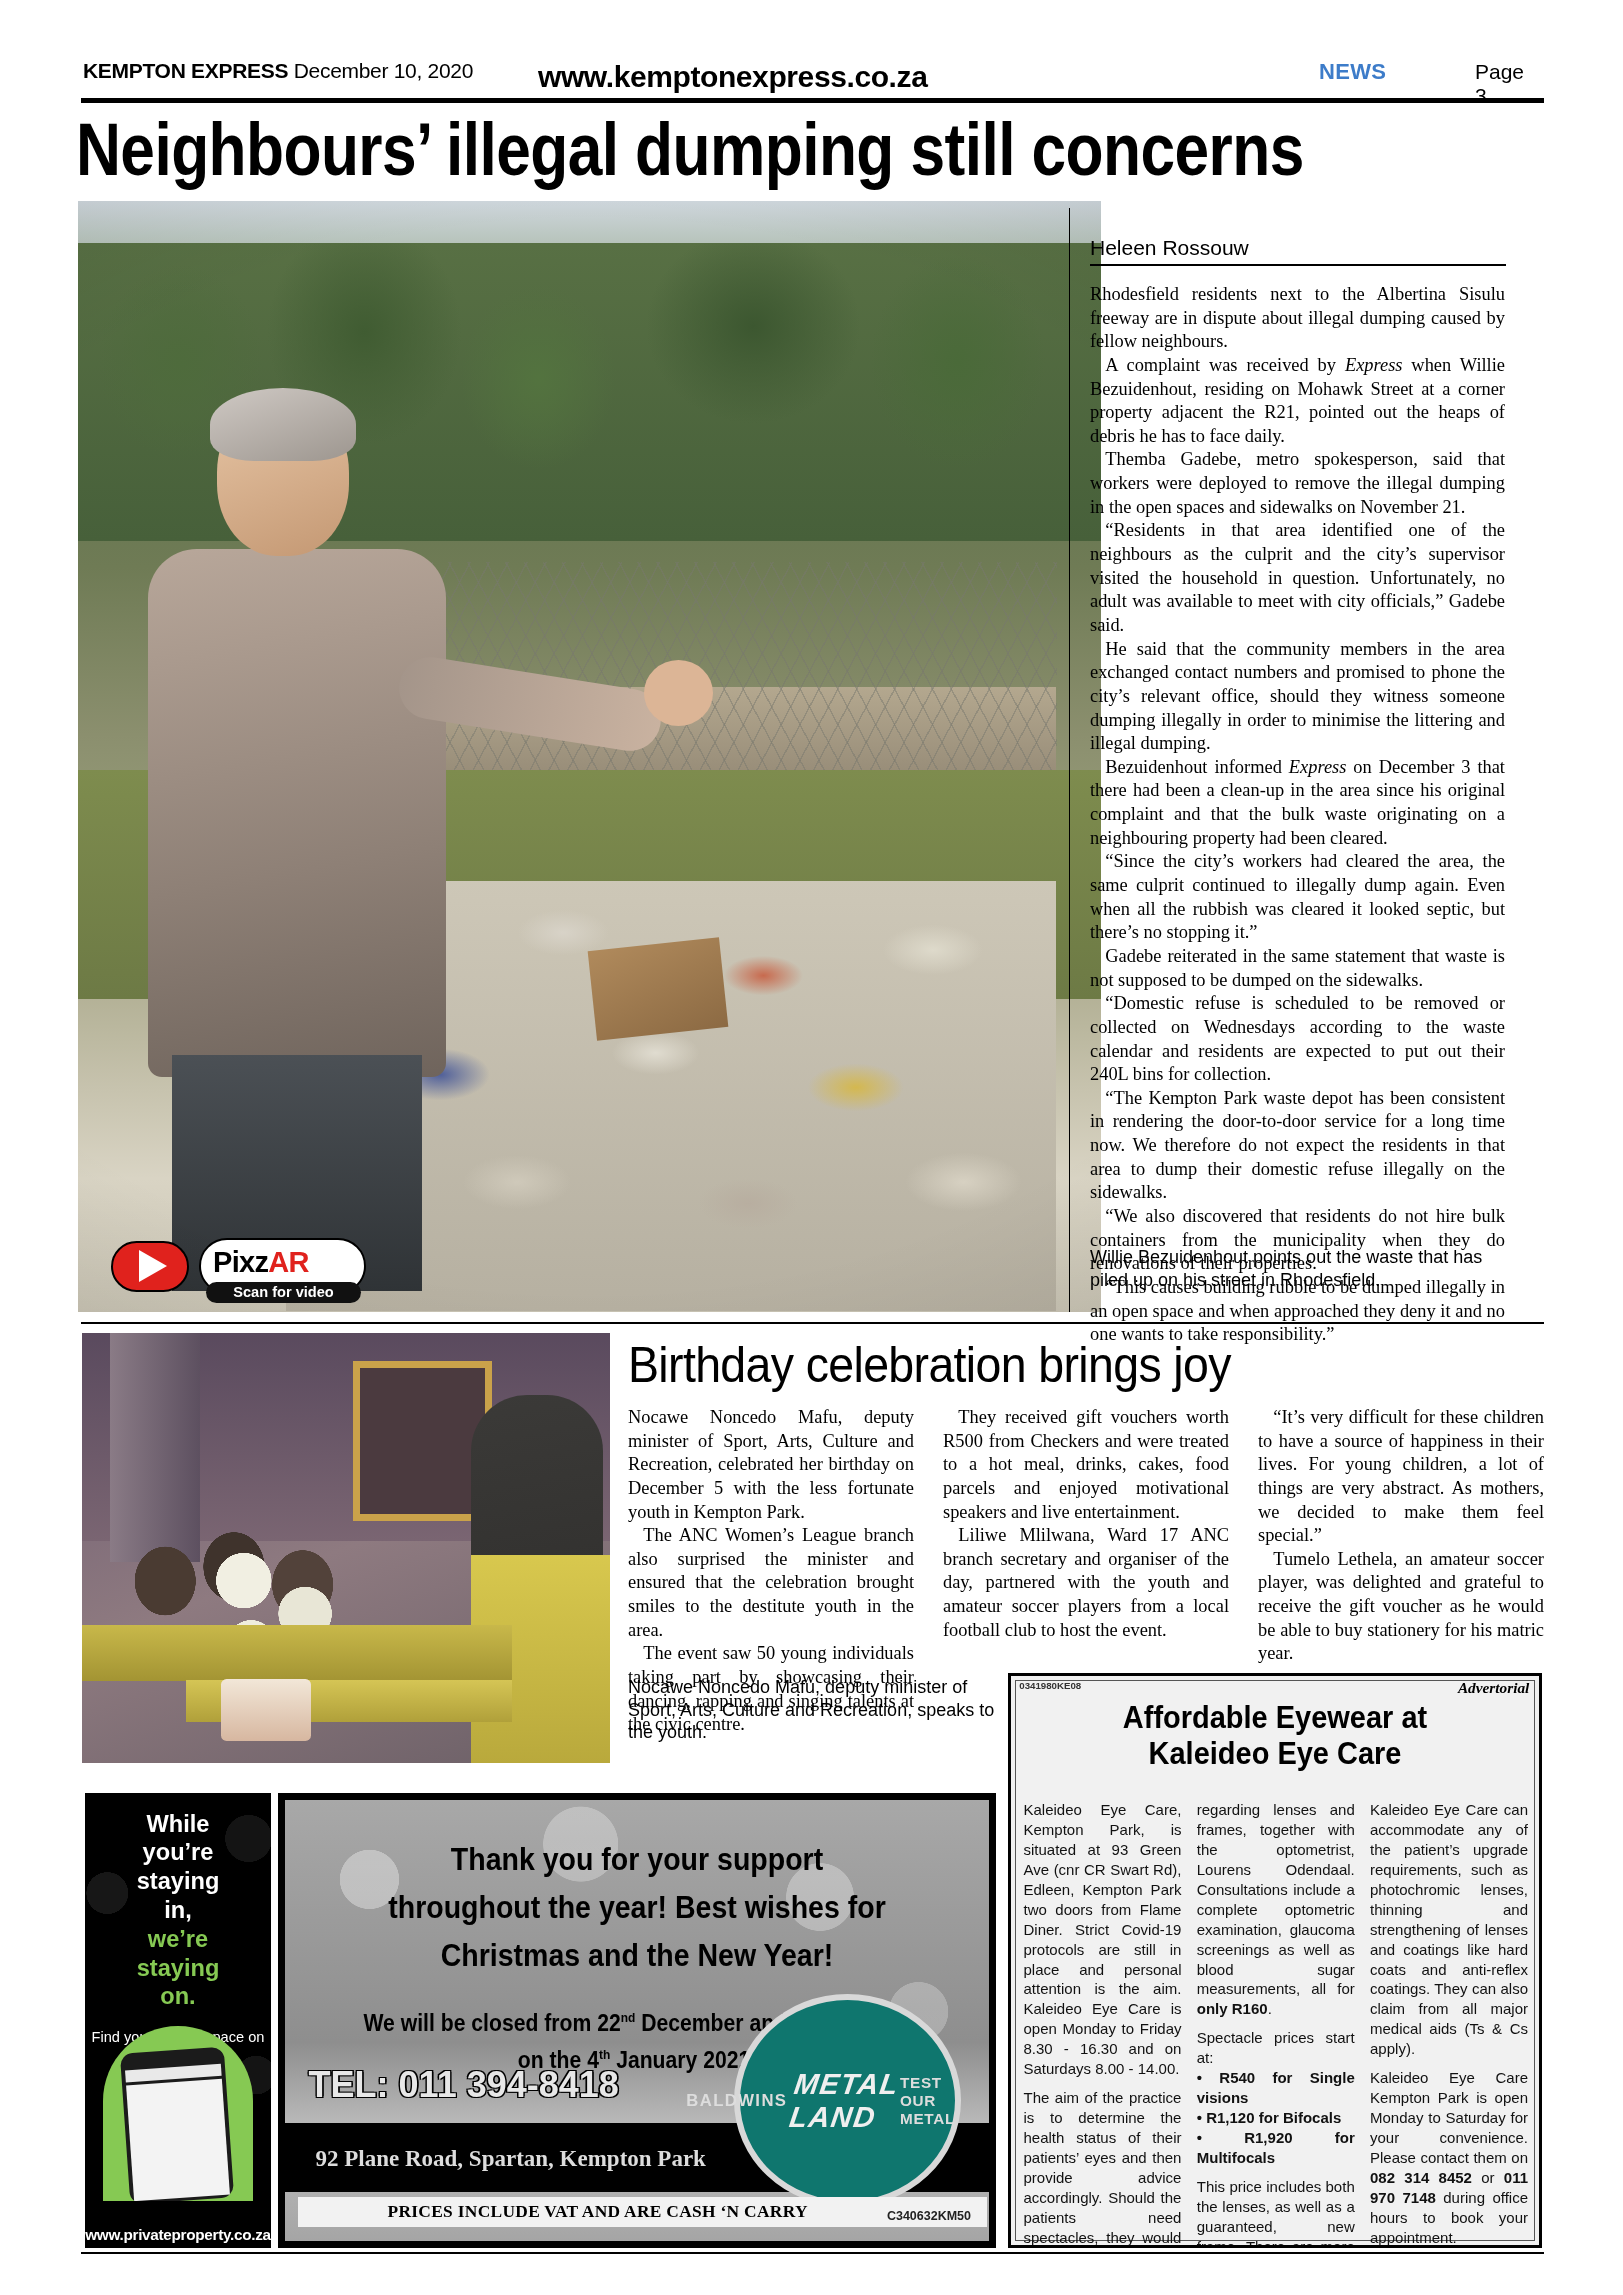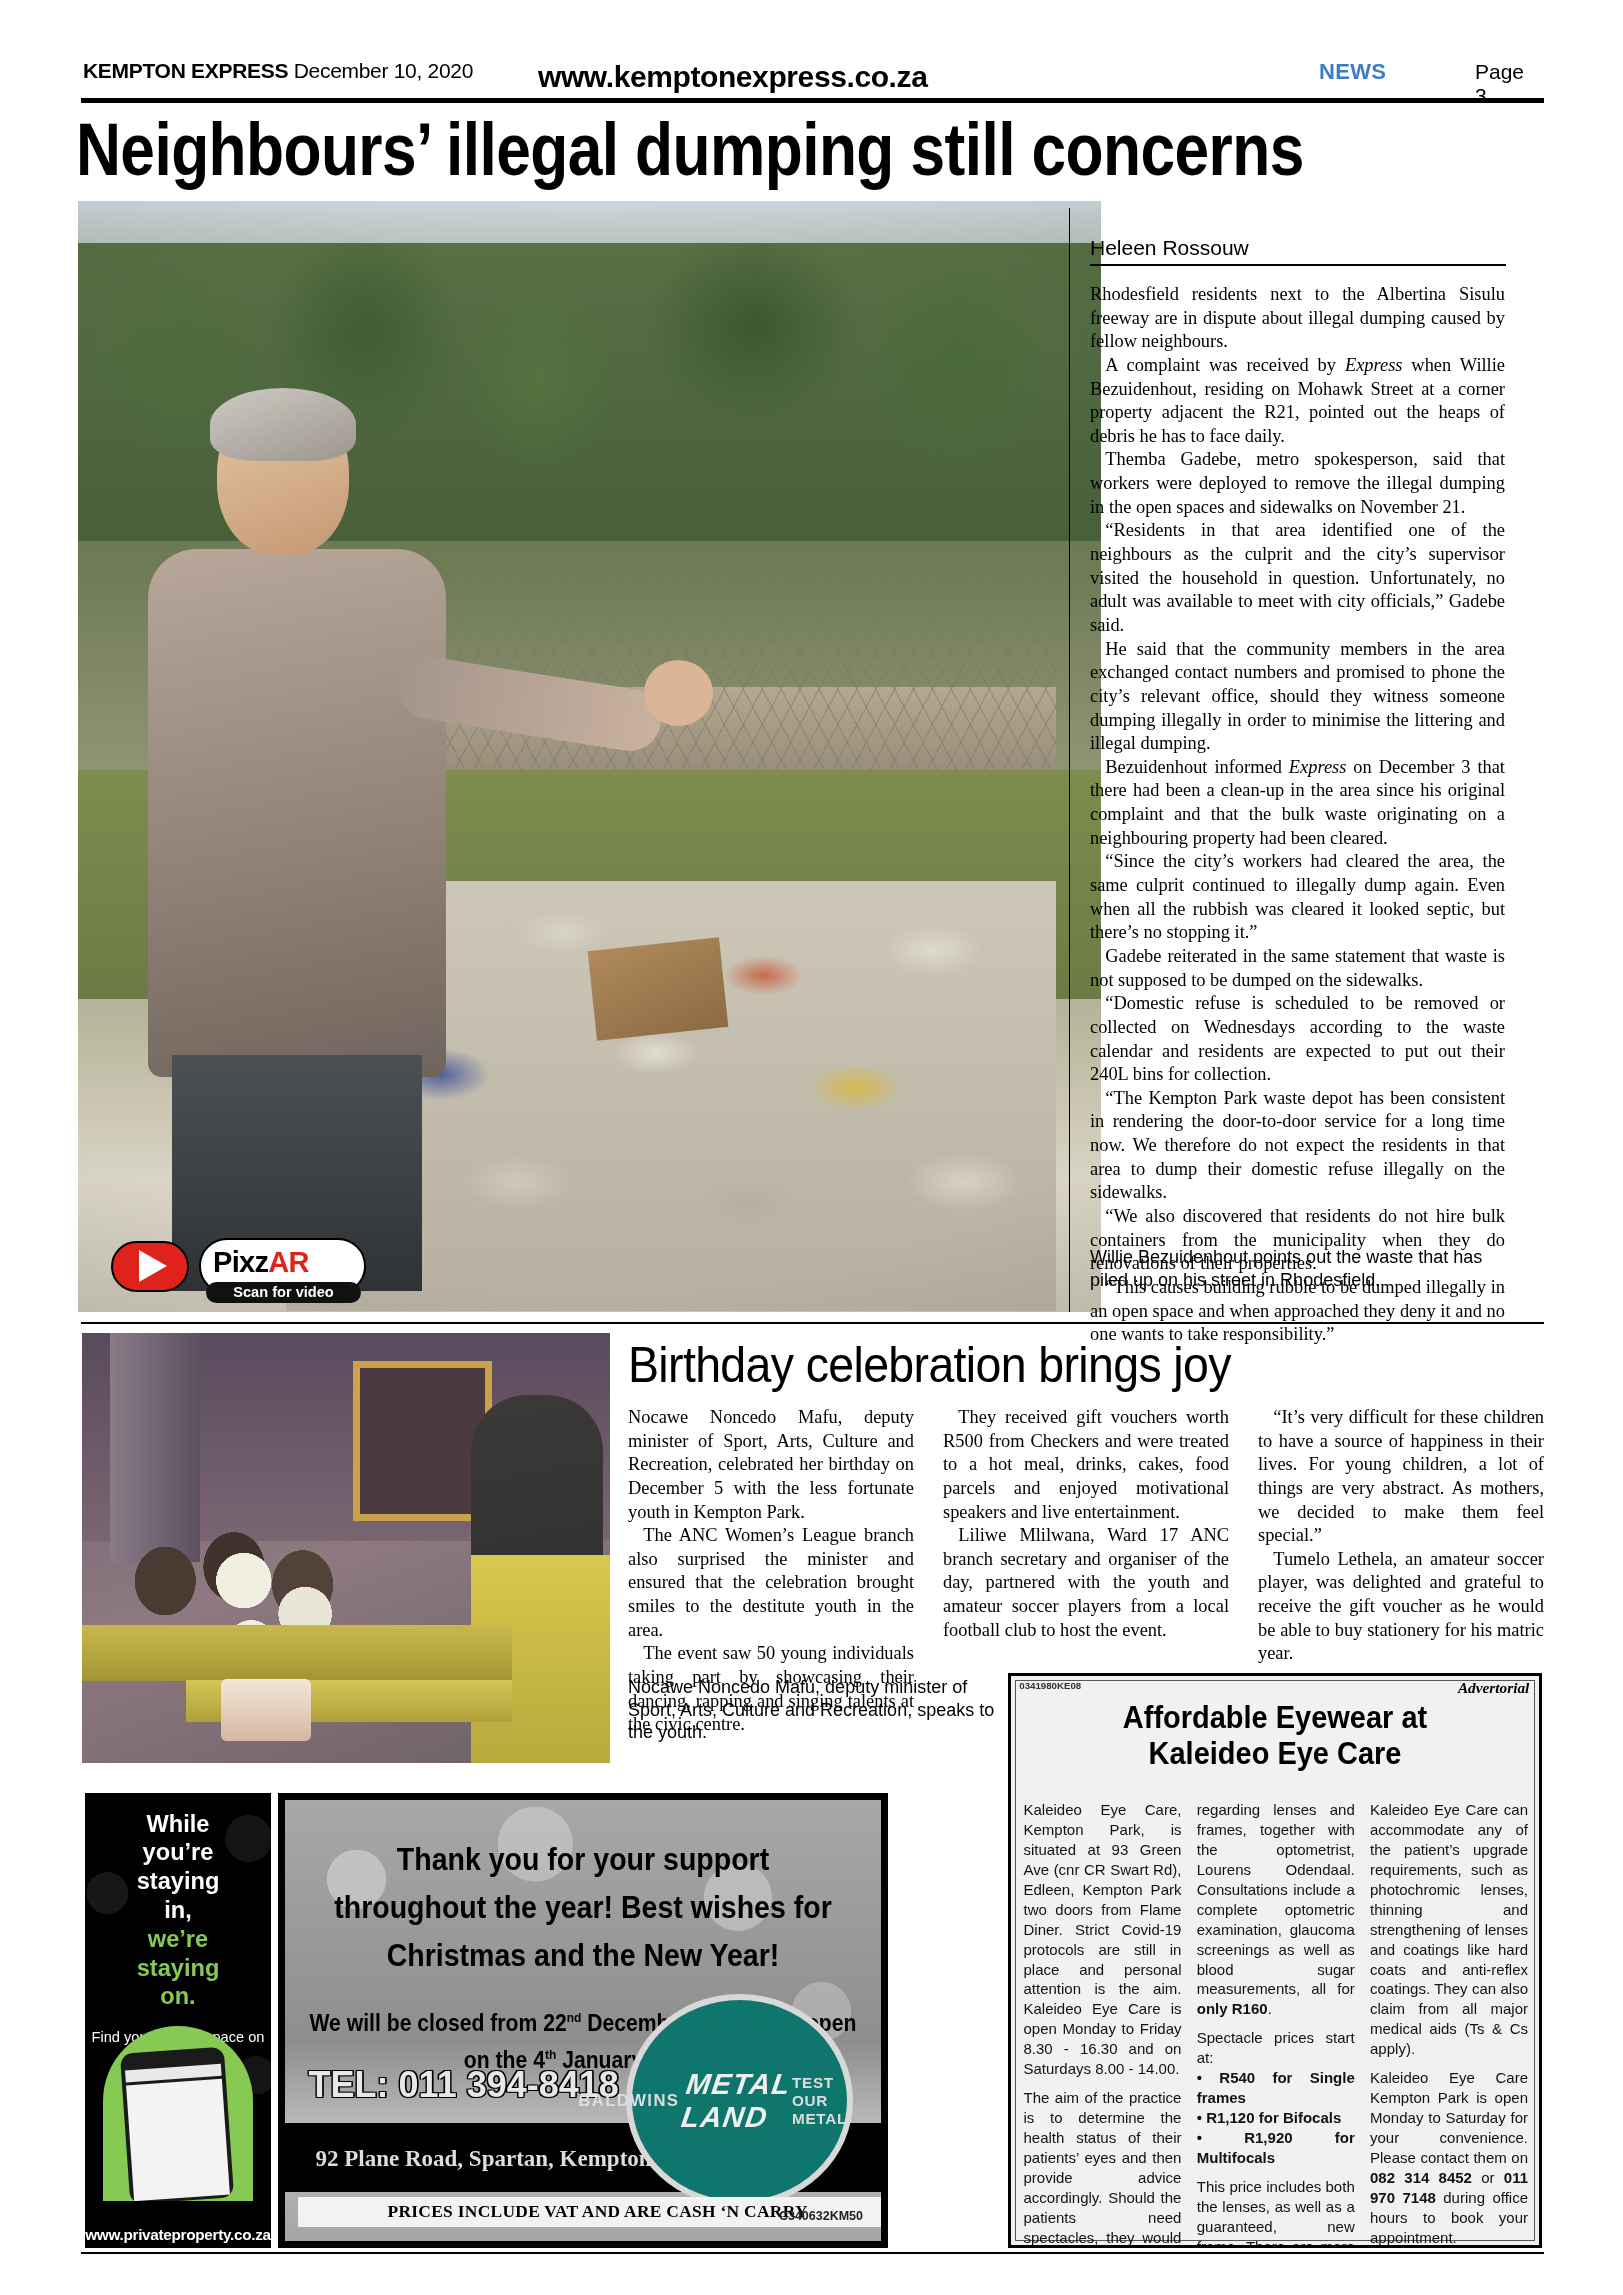--- a/index.html
+++ b/index.html
@@ -196,21 +196,21 @@
     background:#86c953; border-radius:76px 76px 0 0; overflow:hidden;}
   .pp-screen { position:absolute; left:22px; top:23.6px; width:104px; height:151px;
     background:#1b1b1b; border-radius:12.5px; transform:rotate(-4deg);}
   .pp-screen-inner { position:absolute; left:4.2px; top:32px; right:4.2px; bottom:2.8px;
     background:#f3f3f3;}
   .pp-screen-bar { position:absolute; left:4.2px; top:16.7px; right:4.2px; height:12.5px; background:#e9e9e9;}
   .pp-url { position:absolute; left:0; bottom:4.2px; width:100%; text-align:center;
     font-family:"Liberation Sans", sans-serif; font-size:15.3px; font-weight:700; letter-spacing:-0.3px;}
 
   
-  .bald { position:absolute; left:278px; top:1793px; width:610px; height:455px;
+  .bald { position:absolute; left:278px; top:1793px; width:718px; height:455px;
     border:7.6px solid #000; box-sizing:border-box; background:#9c9c9c; overflow:hidden;}
   .bald-bg { position:absolute; inset:0;
     background:
       radial-gradient(circle 49px at 12% 18%, rgba(255,255,255,.35) 0 60%, transparent 61%),
       radial-gradient(circle 62px at 42% 10%, rgba(255,255,255,.28) 0 60%, transparent 61%),
       radial-gradient(circle 56px at 76% 22%, rgba(255,255,255,.30) 0 60%, transparent 61%),
       radial-gradient(circle 49px at 90% 48%, rgba(255,255,255,.25) 0 60%, transparent 61%),
       linear-gradient(180deg,#a8a8a8,#8e8e8e 55%,#bdbdbd 75%,#a5a5a5 100%);}
   .bald-msg { position:absolute; left:0; top:36px; width:100%; text-align:center;
     font-family:"Liberation Sans", sans-serif; font-weight:700; font-size:31px; line-height:1.55;
@@ -413,21 +413,21 @@
     <div class="eye-code">0341980KE08</div>
     <div class="eye-adv">Advertorial</div>
     <div class="eye-title">
       <div>Affordable Eyewear at</div>
       <div>Kaleideo Eye Care</div>
     </div>
     <div class="eye-cols">
       <p>Kaleideo Eye Care, Kempton Park, is situated at 93 Green Ave (cnr CR Swart Rd), Edleen, Kempton Park two doors from Flame Diner. Strict Covid-19 protocols are still in place and personal attention is the aim. Kaleideo Eye Care is open Monday to Friday 8.30 - 16.30 and on Saturdays 8.00 - 14.00.</p>
       <p>The aim of the practice is to determine the health status of their patients’ eyes and then provide advice accordingly. Should the patients need spectacles, they would be able to make an informed decision regarding lenses and frames, together with the optometrist, Lourens Odendaal. Consultations include a complete optometric examination, glaucoma screenings as well as blood sugar measurements, all for <b>only R160</b>.</p>
       <p style="margin-bottom:0">Spectacle prices start at:</p>
-      <p style="margin-bottom:0"><b>• R540 for Single frames</b></p>
+      <p style="margin-bottom:0"><b>• R540 for Single visions</b></p>
       <p style="margin-bottom:0"><b>• R1,120 for Bifocals</b></p>
       <p><b>• R1,920 for Multifocals</b></p>
       <p>This price includes both the lenses, as well as a guaranteed, new frame. There are more than 250 frames to choose from.</p>
       <p>Kaleideo Eye Care can accommodate any of the patient’s upgrade requirements, such as photochromic lenses, thinning and strengthening of lenses and coatings like hard coats and anti-reflex coatings. They can also claim from all major medical aids (Ts &amp; Cs apply).</p>
       <p>Kaleideo Eye Care Kempton Park is open Monday to Saturday for your convenience. Please contact them on <b>082 314 8452</b> or <b>011 970 7148</b> during office hours to book your appointment.</p>
     </div>
   </div>
 
   <div class="rule-bot"></div>
 </div>

